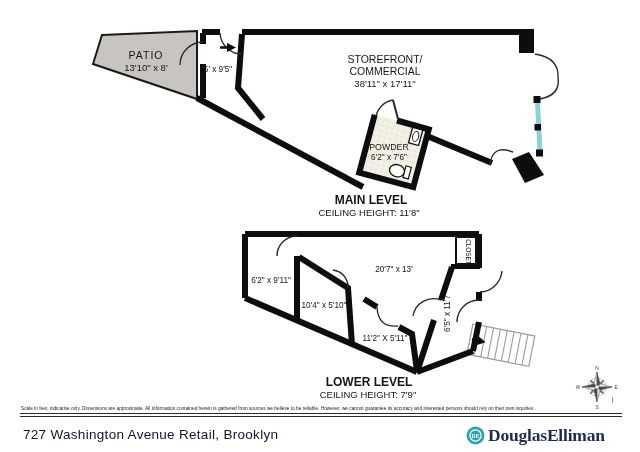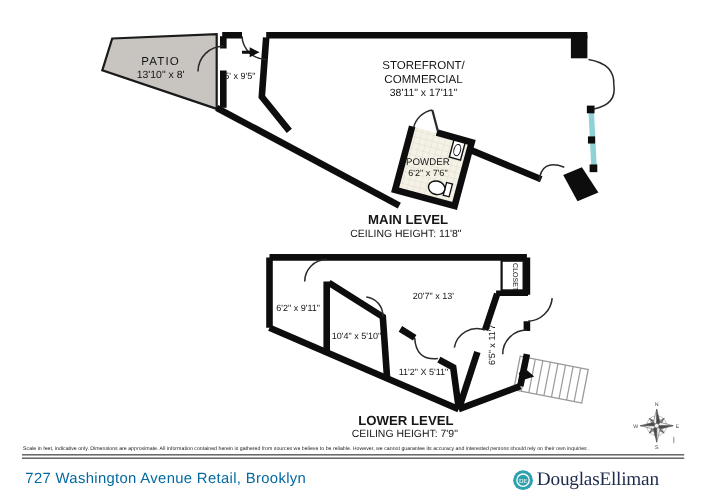--- a/index.html
+++ b/index.html
@@ -11,22 +11,22 @@
   .lbl-sm{font-size:8.2px;}
   .cap{font-size:12px;font-weight:bold;}
   .cap-sub{font-size:9.5px;}
   .closet-t{font-size:6.4px;}
   .compass-t{font-size:4.8px;fill:#444;}
   .disclaimer{position:absolute;left:21px;top:404.5px;width:800px;font-size:6.2px;color:#1d1d1d;
               white-space:nowrap;transform:scale(0.77);transform-origin:0 0;}
   .rule1{position:absolute;left:20px;top:412.5px;width:602px;height:1.6px;background:#2b2b2b;}
   .rule2{position:absolute;left:20px;top:416px;width:602px;height:0.9px;background:#2b2b2b;}
   .page-tick{position:absolute;left:612px;top:397px;width:1.2px;height:6px;background:#999;}
-  .address{position:absolute;left:23px;top:427px;font-size:13.5px;color:#0369a1;letter-spacing:0.3px;}
-  .brandwrap{position:absolute;left:466px;top:425px;display:flex;align-items:flex-end;gap:3px;}
+  .address{position:absolute;left:23px;top:427px;font-size:13.5px;color:#0f172a;letter-spacing:0.3px;}
+  .brandwrap{position:absolute;left:466px;top:425px;display:flex;align-items:center;gap:3px;font-weight:bold;}
   .brandname{font-family:"Liberation Serif",serif;font-size:17.5px;color:#1d2b4c;letter-spacing:-0.2px;}
 </style>
 </head>
 <body>
 
 <div class="stage">
 
 <svg width="640" height="452" viewBox="0 0 640 452" fill="none" stroke-linecap="butt">
   <defs>
     <pattern id="tile" width="5.5" height="5.5" patternUnits="userSpaceOnUse" patternTransform="rotate(15)">

